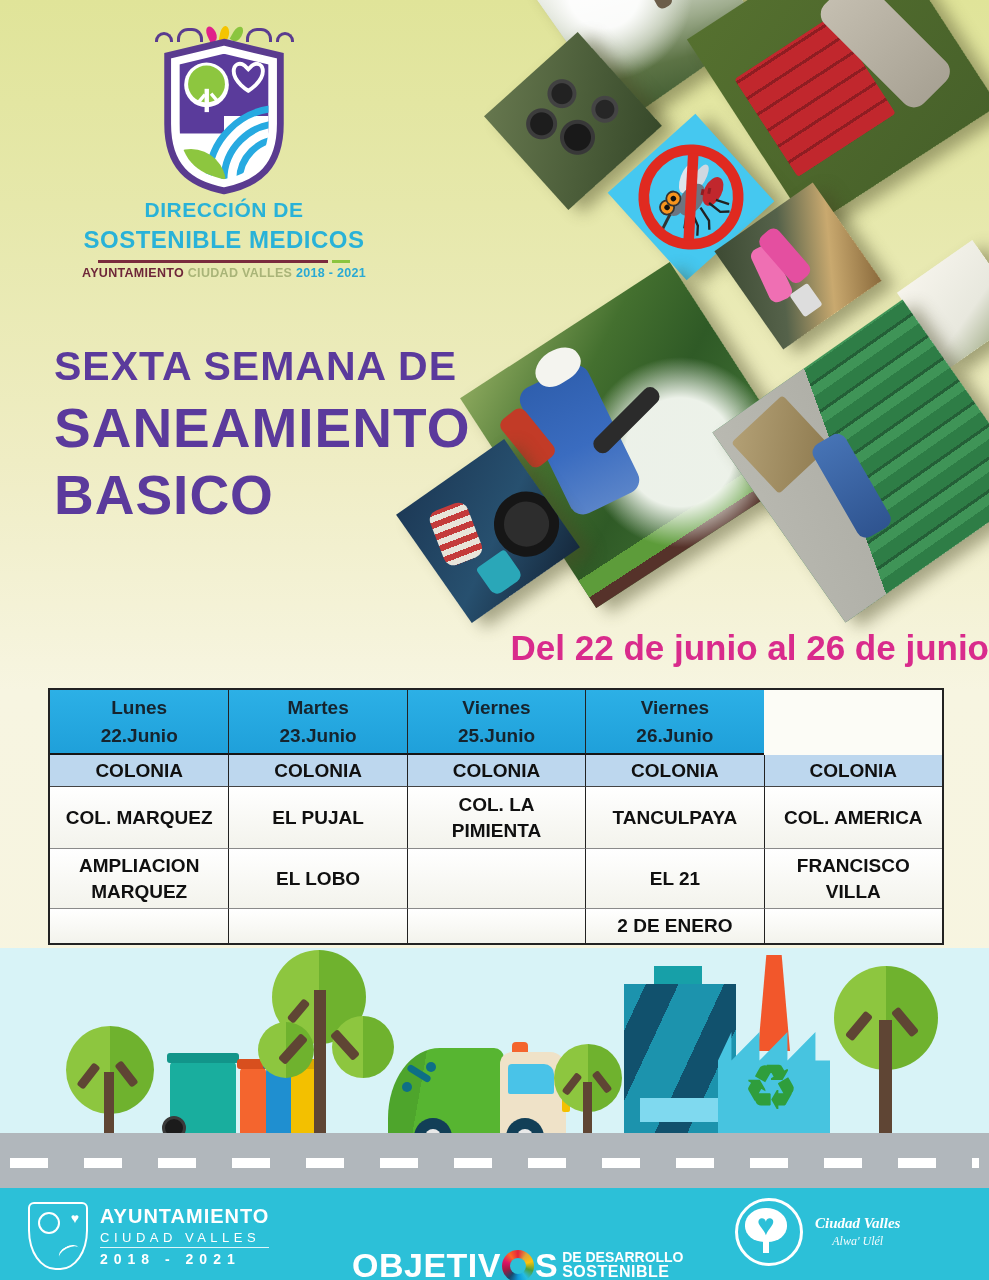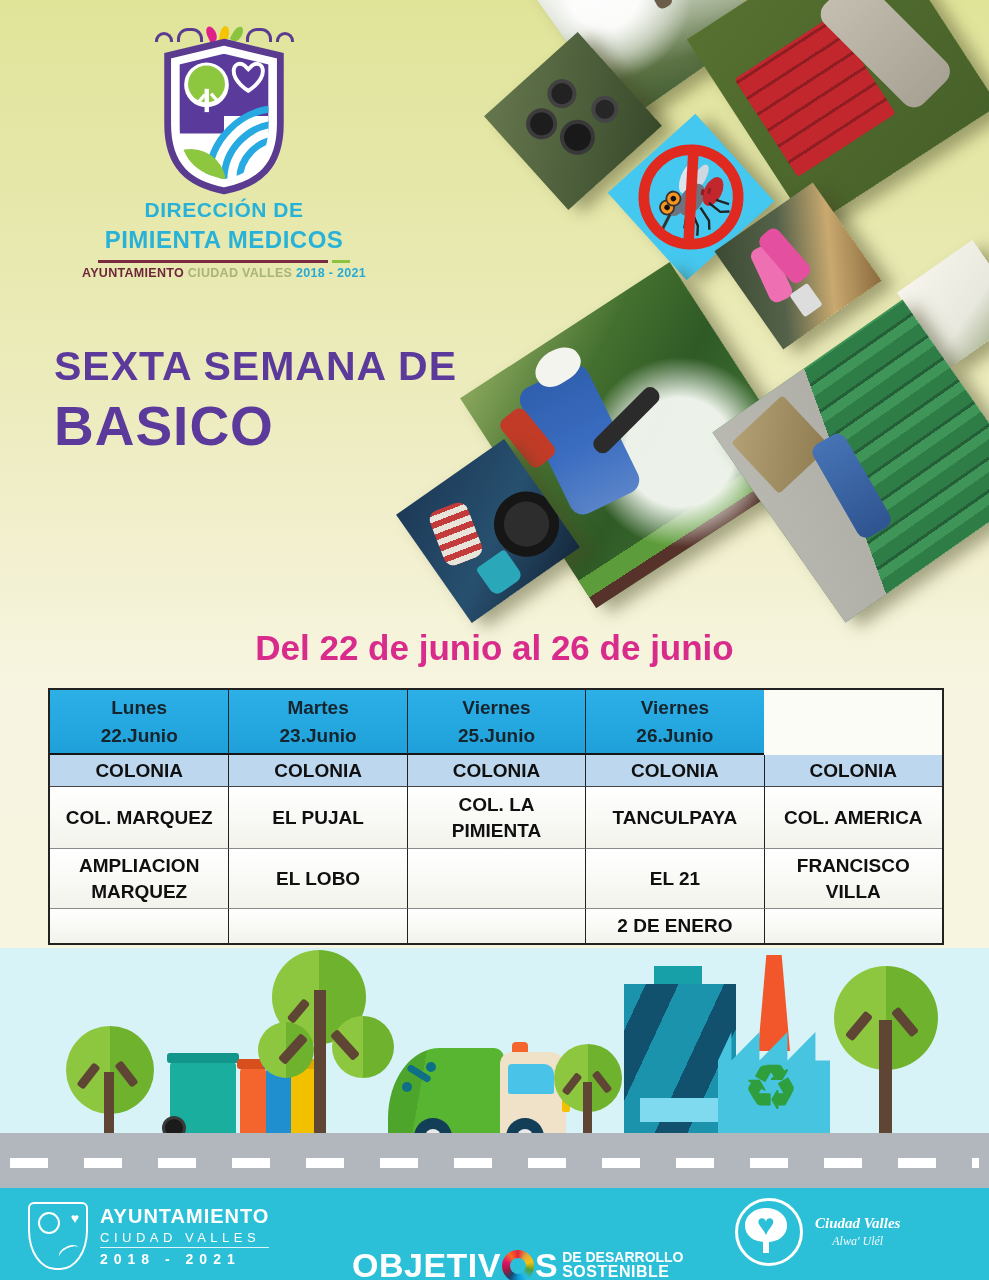--- a/index.html
+++ b/index.html
@@ -19,21 +19,21 @@
   .dept-rule{left:98px;top:260px;width:230px;height:3px;background:#7a2b3d;}
   .dept-rule .tip{position:absolute;right:-22px;top:0;width:18px;height:3px;background:#8bc53f;}
   .dept-sub{left:40px;top:266px;width:368px;text-align:center;font-size:12.5px;letter-spacing:.3px;}
   .dept-sub b{color:#6e2639;} .dept-sub .city{color:#a9b478;font-weight:bold;} .dept-sub .yrs{color:#29a9d4;font-weight:bold;}
 
   
   .title{left:54px;top:346px;width:460px;color:#5b3a9c;font-weight:bold;line-height:1;}
   .title .t1{font-size:41px;letter-spacing:1px;}
   .title .t2{font-size:55px;margin-top:14px;letter-spacing:1px;}
   .title .t3{font-size:55px;margin-top:12px;letter-spacing:1px;}
-  .daterange{left:0;top:628px;width:989px;text-align:center;color:#d92b8c;font-size:35px;font-weight:bold;}
+  .daterange{left:0;top:628px;width:989px;text-align:right;color:#d92b8c;font-size:35px;font-weight:bold;}
 
   
   .ph{position:absolute;box-shadow:8px 12px 16px rgba(70,70,35,.45);overflow:hidden;}
 
   
   .tbl{left:48px;top:688px;width:892px;border:2px solid #222;background:#fcfcf6;}
   .trow{display:grid;grid-template-columns:repeat(5,1fr);}
   .tc{border-left:1.5px solid #222;display:flex;flex-direction:column;align-items:center;justify-content:center;
       text-align:center;font-weight:bold;padding:4px 14px;box-sizing:border-box;}
   .tc:first-child{border-left:none;}
@@ -115,21 +115,21 @@
       <circle cx="52" cy="47" r="19" fill="#8dc63f"></circle>
       <rect x="50" y="52" width="4.5" height="24" fill="#ffffff"></rect>
       <rect x="45" y="56" width="3.5" height="12" fill="#ffffff" transform="rotate(40 46 62)"></rect>
       <rect x="59" y="56" width="3.5" height="12" fill="#ffffff" transform="rotate(-40 60 62)"></rect>
       <path d="M95 54 C95 54 80 45 80 34 C80 27 86 24 91 28 L95 32 L99 28 C104 24 110 27 110 34 C110 45 95 54 95 54 Z" fill="none" stroke="#ffffff" stroke-width="4"></path>
     </g>
   </svg>
 
   <div class="abs dept">
     <div class="l1">DIRECCIÓN DE</div>
-    <div class="l2">PIMIENTA MEDICOS</div>
+    <div class="l2">SOSTENIBLE MEDICOS</div>
   </div>
   <div class="abs dept-rule">
       <span class="tip"></span>
     </div>
   <div class="abs dept-sub">
     <b>AYUNTAMIENTO</b>
     <span class="city">CIUDAD VALLES</span>
     <span class="yrs">2018 - 2021</span>
   </div>
 
@@ -202,20 +202,21 @@
 
   <div class="ph" style="left:758px;top:345px;width:232px;height:232px;transform:rotate(-35deg);
        background:linear-gradient(105deg,#b9b9b1 0%,#b0b0a8 38%,rgba(0,0,0,0) 38%),
        repeating-linear-gradient(0deg,#2e7d46 0 14px,#3f9457 14px 24px,#245f37 24px 27px);">
     <div style="position:absolute;left:6%;top:6%;width:30%;height:30%;background:linear-gradient(140deg,#b3a075,#8f7b50);border-radius:4px;transform:rotate(-8deg);"></div>
     <div style="position:absolute;left:28%;top:30%;width:16%;height:46%;background:linear-gradient(180deg,#4673b5,#2f5490);border-radius:10px;transform:rotate(5deg);"></div>
   </div>
 
   <div class="abs title">
     <div class="t1">SEXTA SEMANA DE</div>
+    <div class="t2">SANEAMIENTO</div>
     <div class="t3">BASICO</div>
   </div>
   <div class="abs daterange">Del 22 de junio al 26 de junio</div>
 
   <div class="abs tbl">
     <div class="trow thead">
       <div class="tc">
           <span>Lunes</span>
           <span>22.Junio</span>
         </div>

